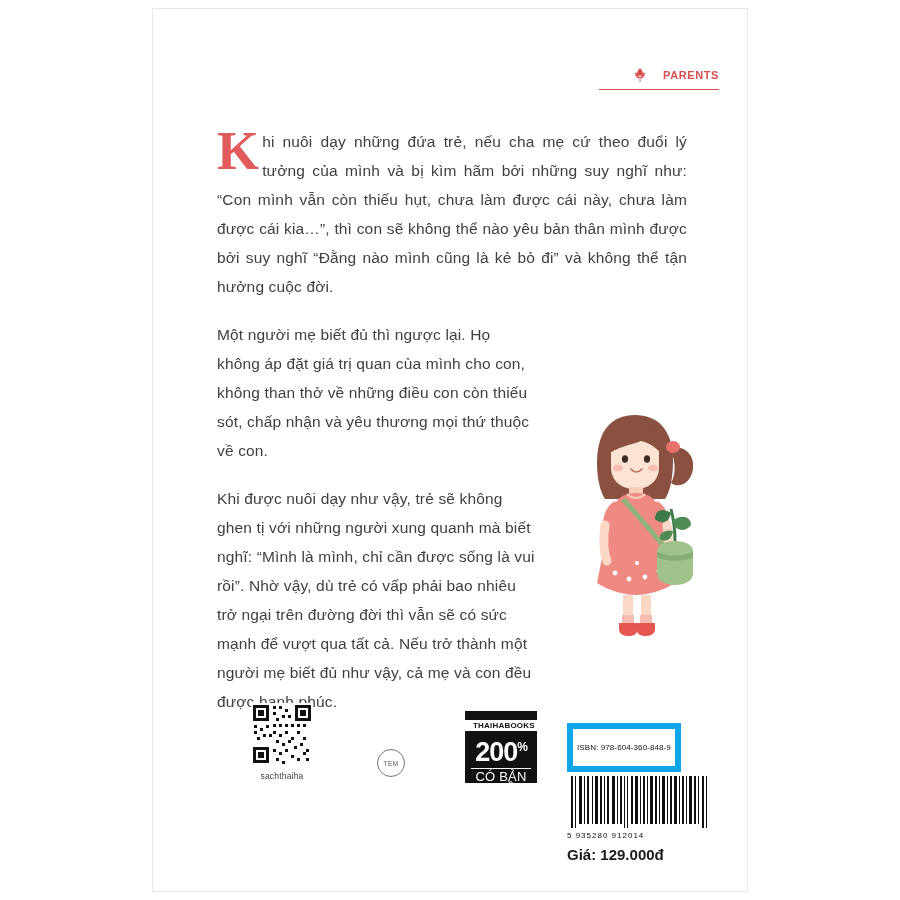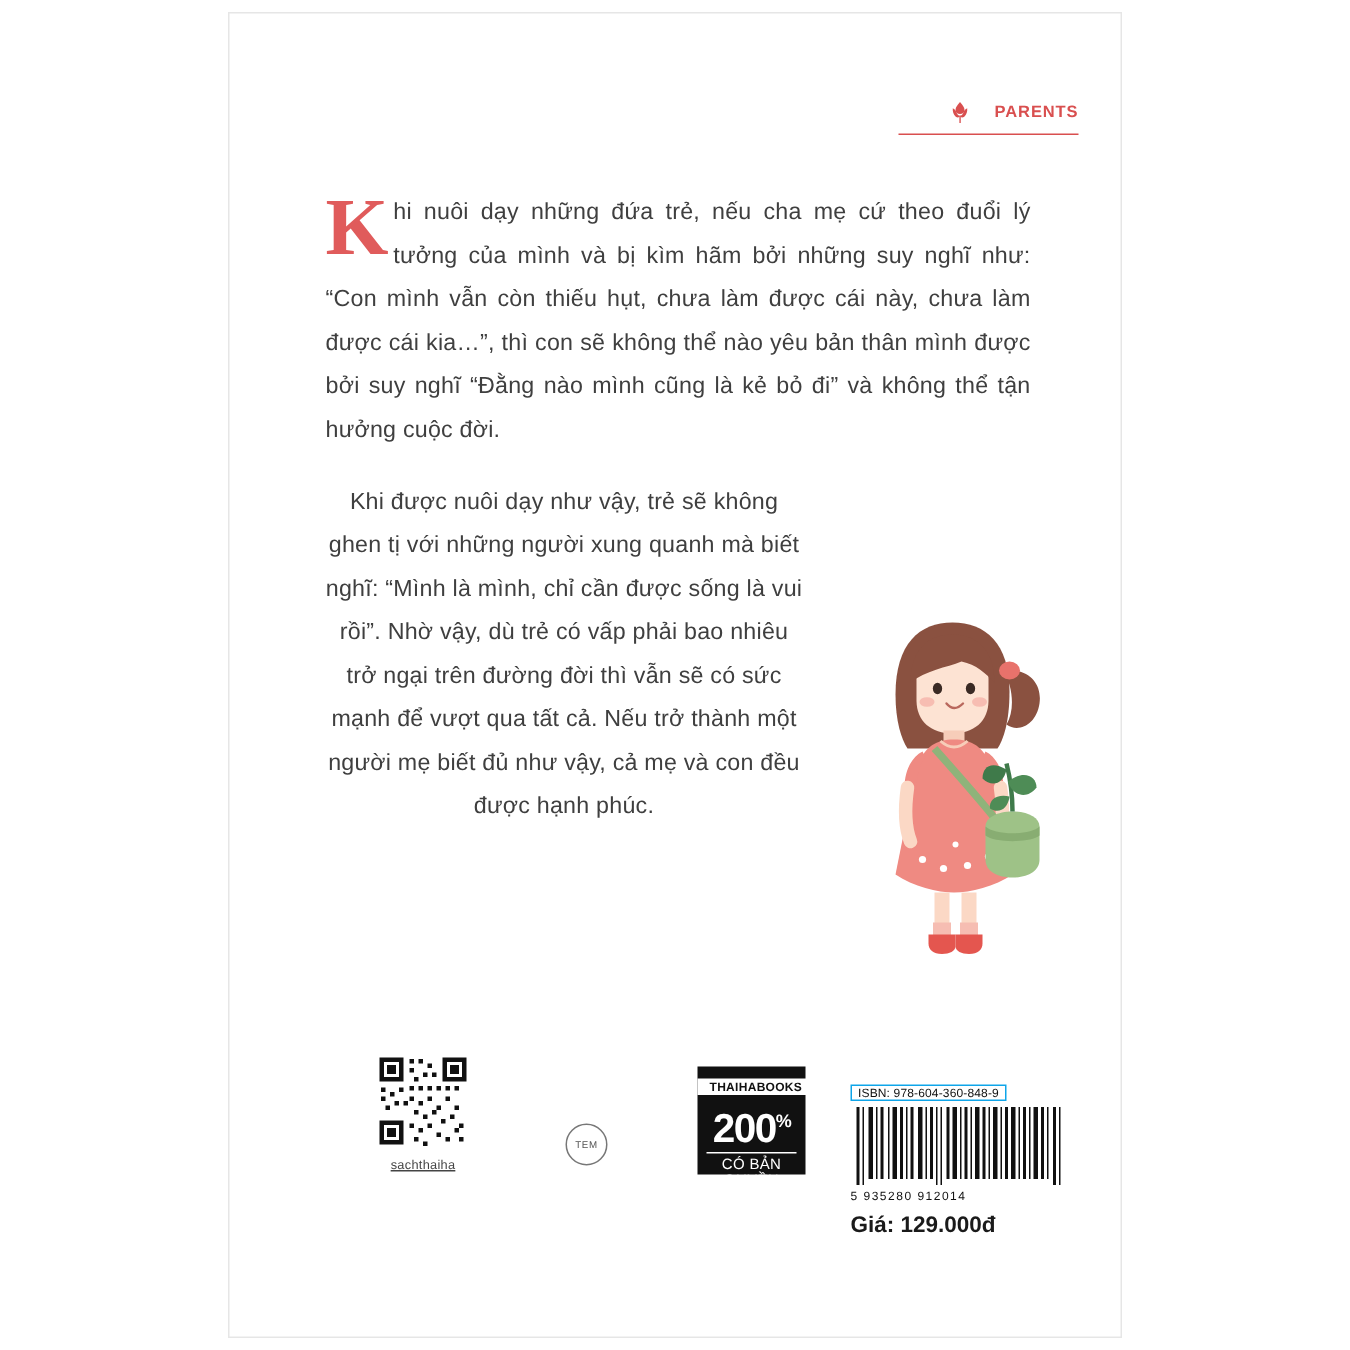--- a/index.html
+++ b/index.html
@@ -73,21 +73,21 @@
   }
   .para {
     font-size: 15.5px;
     line-height: 29px;
     text-align: justify;
     margin: 0 0 19px 0;
     letter-spacing: 0.15px;
     color: #3f3f3f;
   }
   .para.narrow1 { width: 320px; text-align: left; }
-  .para.narrow2 { width: 318px; text-align: center; }
+  .para.narrow2 { width: 318px; text-align: left; }
 
   .dropcap {
     float: left;
     font-size: 54px;
     line-height: 40px;
     font-weight: bold;
     color: #e05b5b;
     padding: 4px 3px 0 0;
     font-family: "Liberation Serif", serif;
   }
@@ -123,21 +123,20 @@
     width: 62px;
     height: 62px;
     margin: 0 auto;
     background: #ffffff;
   }
   #qr-label {
     margin-top: 6px;
     font-size: 8.5px;
     color: #444;
     letter-spacing: 0.2px;
-    text-decoration: underline;
   }
 
   
   #tem {
     position: absolute;
     left: 224px;
     top: 46px;
     width: 26px;
     height: 26px;
     border: 1px solid #777;
@@ -177,42 +176,42 @@
     font-size: 27px;
     font-weight: bold;
     line-height: 30px;
     letter-spacing: -1px;
   }
   #badge .badge-num sup {
     font-size: 12px;
     font-weight: bold;
   }
   #badge .badge-bottom {
-    font-size: 10px;
+    font-size: 13px;
     letter-spacing: 0.2px;
     line-height: 11px;
     border-top: 1px solid #fff;
     margin: 1px 6px 16px 6px;
     padding-top: 2px;
   }
 
   
   #barcode-wrap {
     position: absolute;
     left: 414px;
     top: 0;
     width: 150px;
   }
   #isbn {
     font-size: 8px;
     color: #111;
     letter-spacing: 0.1px;
-    border: 1px solid #0ea5e9;
+    border: 6px solid #0ea5e9;
     display: inline-block;
-    padding: 0 4px;
+    padding: 14px 4px;
     margin-bottom: 2px;
     margin-top: 20px;
   }
   #barcode {
     width: 148px;
     height: 56px;
     position: relative;
   }
   #barcode .bars { display:block; }
   #ean-number {
@@ -243,20 +242,21 @@
             <path d="M11.8 5.2 C12 7.4 11.4 9.4 10 10.6 C8.8 11.6 7.4 11.4 7 10.4 C8 10 9 9 9.4 7.8 C9.8 6.7 10.7 5.7 11.8 5.2 Z" fill="#d94f4f"></path>
             <rect x="6.6" y="10" width="0.9" height="5" fill="#d94f4f"></rect>
           </svg>
         </span>
         <span class="brand-name">PARENTS</span>
       </div>
     </div>
 
     <div id="text-block">
       <p class="para"><span class="dropcap">K</span><span>hi nuôi dạy những đứa trẻ, nếu cha mẹ cứ theo đuổi lý tưởng của mình và bị kìm hãm bởi những suy nghĩ như: “Con mình vẫn còn thiếu hụt, chưa làm được cái này, chưa làm được cái kia…”, thì con sẽ không thể nào yêu bản thân mình được bởi suy nghĩ “Đằng nào mình cũng là kẻ bỏ đi” và không thể tận hưởng cuộc đời.</span></p>
+      <p class="para narrow1">Một người mẹ biết đủ thì ngược lại. Họ không áp đặt giá trị quan của mình cho con, không than thở về những điều con còn thiếu sót, chấp nhận và yêu thương mọi thứ thuộc về con.</p>
       <p class="para narrow2">Khi được nuôi dạy như vậy, trẻ sẽ không ghen tị với những người xung quanh mà biết nghĩ: “Mình là mình, chỉ cần được sống là vui rồi”. Nhờ vậy, dù trẻ có vấp phải bao nhiêu trở ngại trên đường đời thì vẫn sẽ có sức mạnh để vượt qua tất cả. Nếu trở thành một người mẹ biết đủ như vậy, cả mẹ và con đều được hạnh phúc.</p>
     </div>
 
     <div id="illustration">
       <svg width="170" height="280" viewBox="0 0 170 280">
 
         <path d="M44 62 C44 28 60 14 82 14 C104 14 120 28 120 60 C120 80 116 92 112 98 L52 98 C48 92 44 80 44 62 Z" fill="#8a5140"></path>
 
         <path d="M116 46 C132 44 142 54 140 68 C138 82 126 88 118 82 C124 72 122 56 116 46 Z" fill="#8a5140"></path>
         <ellipse cx="120" cy="46" rx="7" ry="6" fill="#e8726b"></ellipse>

